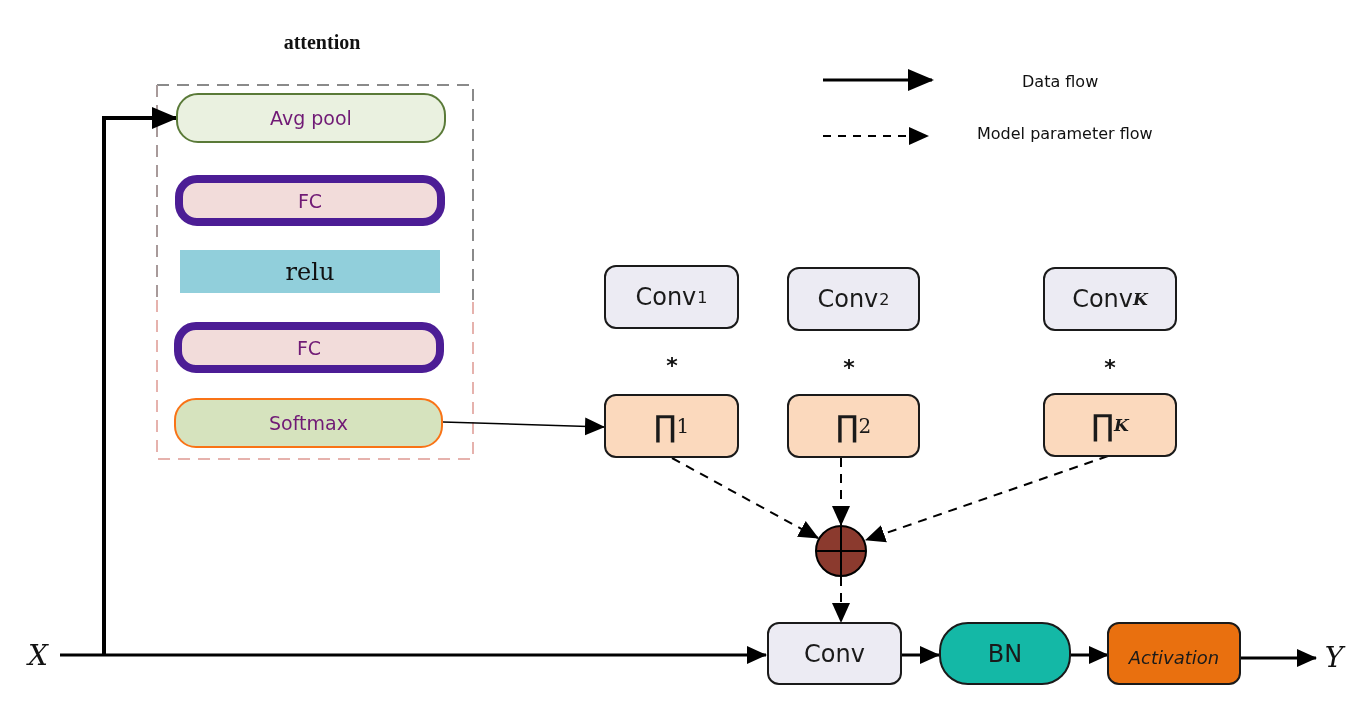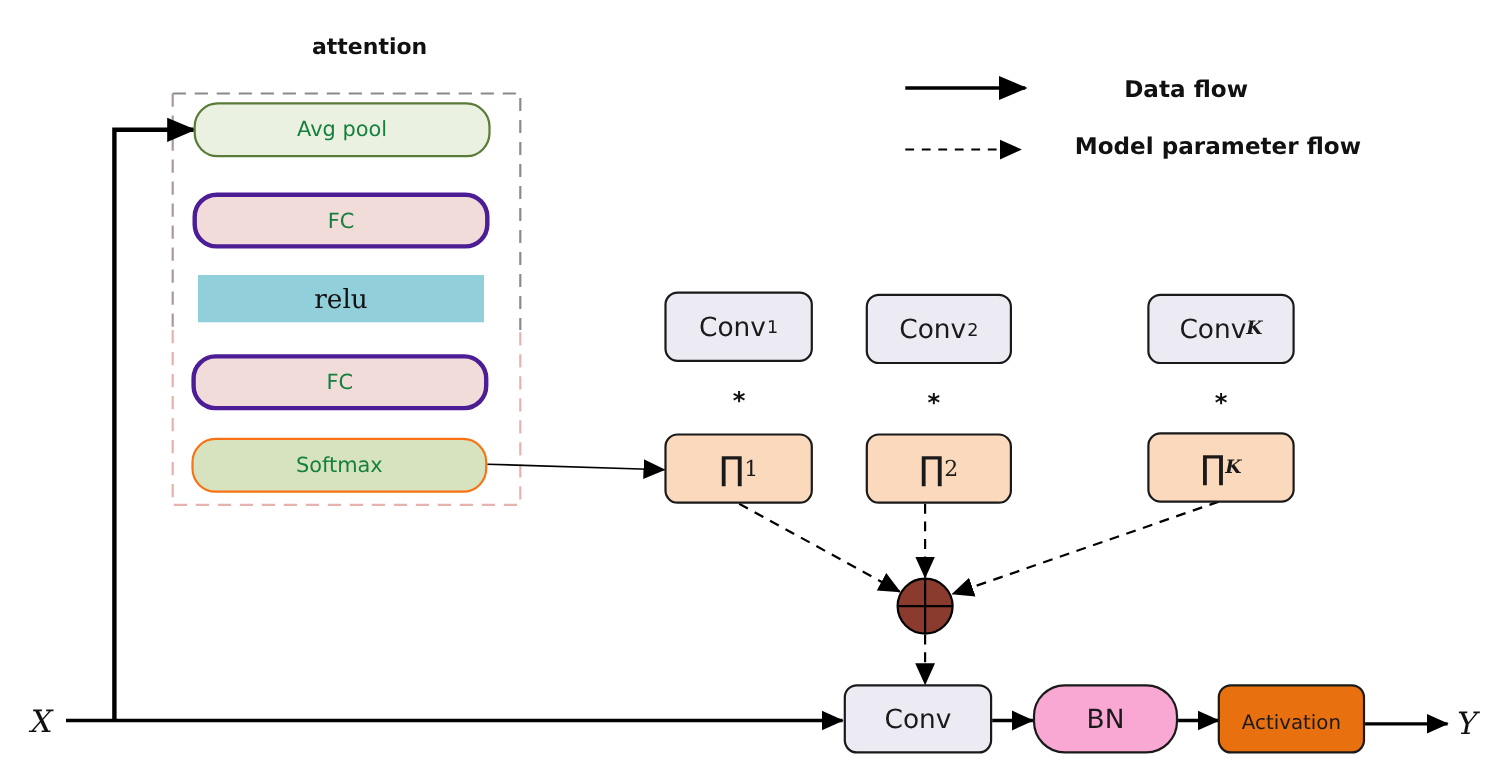--- a/index.html
+++ b/index.html
@@ -1,36 +1,36 @@
 <!DOCTYPE html>
 <html><head>
 <meta charset="utf-8">
 <style>
   html, body { margin: 0; padding: 0; background: #ffffff; }
   body { width: 1367px; height: 706px; position: relative; overflow: hidden;
          font-family: "DejaVu Sans", sans-serif; color: #111; }
   svg.wires { position: absolute; left: 0; top: 0; }
   .abs { position: absolute; box-sizing: border-box; display: flex;
          align-items: center; justify-content: center; }
-  .pill { border-radius: 22px; font-size: 19px; color: #15803d; }
+  .pill { border-radius: 22px; font-size: 19px; color: #701a75; }
   .avg { background: #eaf1e0; border: 2px solid #5a7a38; }
-  .fc { background: #f2dcda; border: 4px solid #4c1d95; }
+  .fc { background: #f2dcda; border: 8px solid #4c1d95; }
   .soft { background: #d6e3be; border: 2px solid #f97316; }
   .relu { background: #91cfdb; font-family: "DejaVu Serif", serif; font-size: 24px; font-weight: normal; color: #111; }
   .box { border-radius: 12px; border: 2px solid #1a1a1a; font-size: 24px; color: #1a1a1a; }
   .conv { background: #ecebf3; }
   .pi { background: #fbd9bd; font-size: 30px; }
-  .bn { background: #f9a8d4; border-radius: 29px; }
-  .act { background: #e9700f; font-size: 18px; padding-top: 8px; }
+  .bn { background: #14b8a6; border-radius: 29px; }
+  .act { background: #e9700f; font-size: 18px; padding-top: 8px; font-style: italic; }
   .sub { font-size: 16px; vertical-align: -6px; margin-left: 1px; }
   .subi { font-family: "DejaVu Serif", serif; font-style: italic; font-weight: bold; font-size: 17px; vertical-align: -6px; }
   .pisub { font-family: "DejaVu Serif", serif; font-size: 20px; vertical-align: -6px; }
   .star { font-size: 22px; font-weight: bold; }
   .title { font-weight: bold; font-size: 20px; }
-  .legend-label { font-weight: bold; font-size: 21px; justify-content: flex-start; }
+  .legend-label { font-weight: normal; font-size: 16px; justify-content: flex-start; }
   .var { font-family: "DejaVu Serif", serif; font-style: italic; font-size: 28px; }
 </style>
 </head>
 <body>
 
 <svg class="wires" width="1367" height="706">
   <defs>
     <marker id="arr" markerWidth="10" markerHeight="10" refX="9" refY="5" orient="auto" markerUnits="userSpaceOnUse" viewBox="0 0 10 10">
       <path d="M0,0 L10,5 L0,10 z" fill="#000"></path>
     </marker>
@@ -63,21 +63,21 @@
     <line x1="816" y1="551" x2="866" y2="551" stroke="#000" stroke-width="2"></line>
     <line x1="841" y1="526" x2="841" y2="576" stroke="#000" stroke-width="2"></line>
   </g>
   <line x1="841" y1="577" x2="841" y2="622" stroke="#000" stroke-width="2" stroke-dasharray="9,7" marker-end="url(#arrM)"></line>
 
   <line x1="902" y1="655" x2="939" y2="655" stroke="#000" stroke-width="3" marker-end="url(#arrM)"></line>
   <line x1="1071" y1="655" x2="1108" y2="655" stroke="#000" stroke-width="3" marker-end="url(#arrM)"></line>
   <line x1="1241" y1="658" x2="1316" y2="658" stroke="#000" stroke-width="3" marker-end="url(#arrM)"></line>
 </svg>
 
-<div class="abs title" style="left:236px;top:28px;width:200px;height:28px;">attention</div>
+<div class="abs title" style="left:222px;top:28px;width:200px;height:28px;font-family:Liberation Serif, serif;">attention</div>
 
 <div class="abs pill avg" style="left:176px;top:93px;width:270px;height:50px;">Avg pool</div>
 <div class="abs pill fc" style="left:175px;top:175px;width:270px;height:51px;">FC</div>
 <div class="abs relu" style="left:180px;top:250px;width:260px;height:43px;">relu</div>
 <div class="abs pill fc" style="left:174px;top:322px;width:270px;height:51px;">FC</div>
 <div class="abs pill soft" style="left:174px;top:398px;width:269px;height:50px;">Softmax</div>
 
 <div class="abs legend-label" style="left:1022px;top:66px;width:200px;height:30px;">Data flow</div>
 <div class="abs legend-label" style="left:946px;top:118px;width:300px;height:30px;margin-left:31px;">Model parameter flow</div>
 

